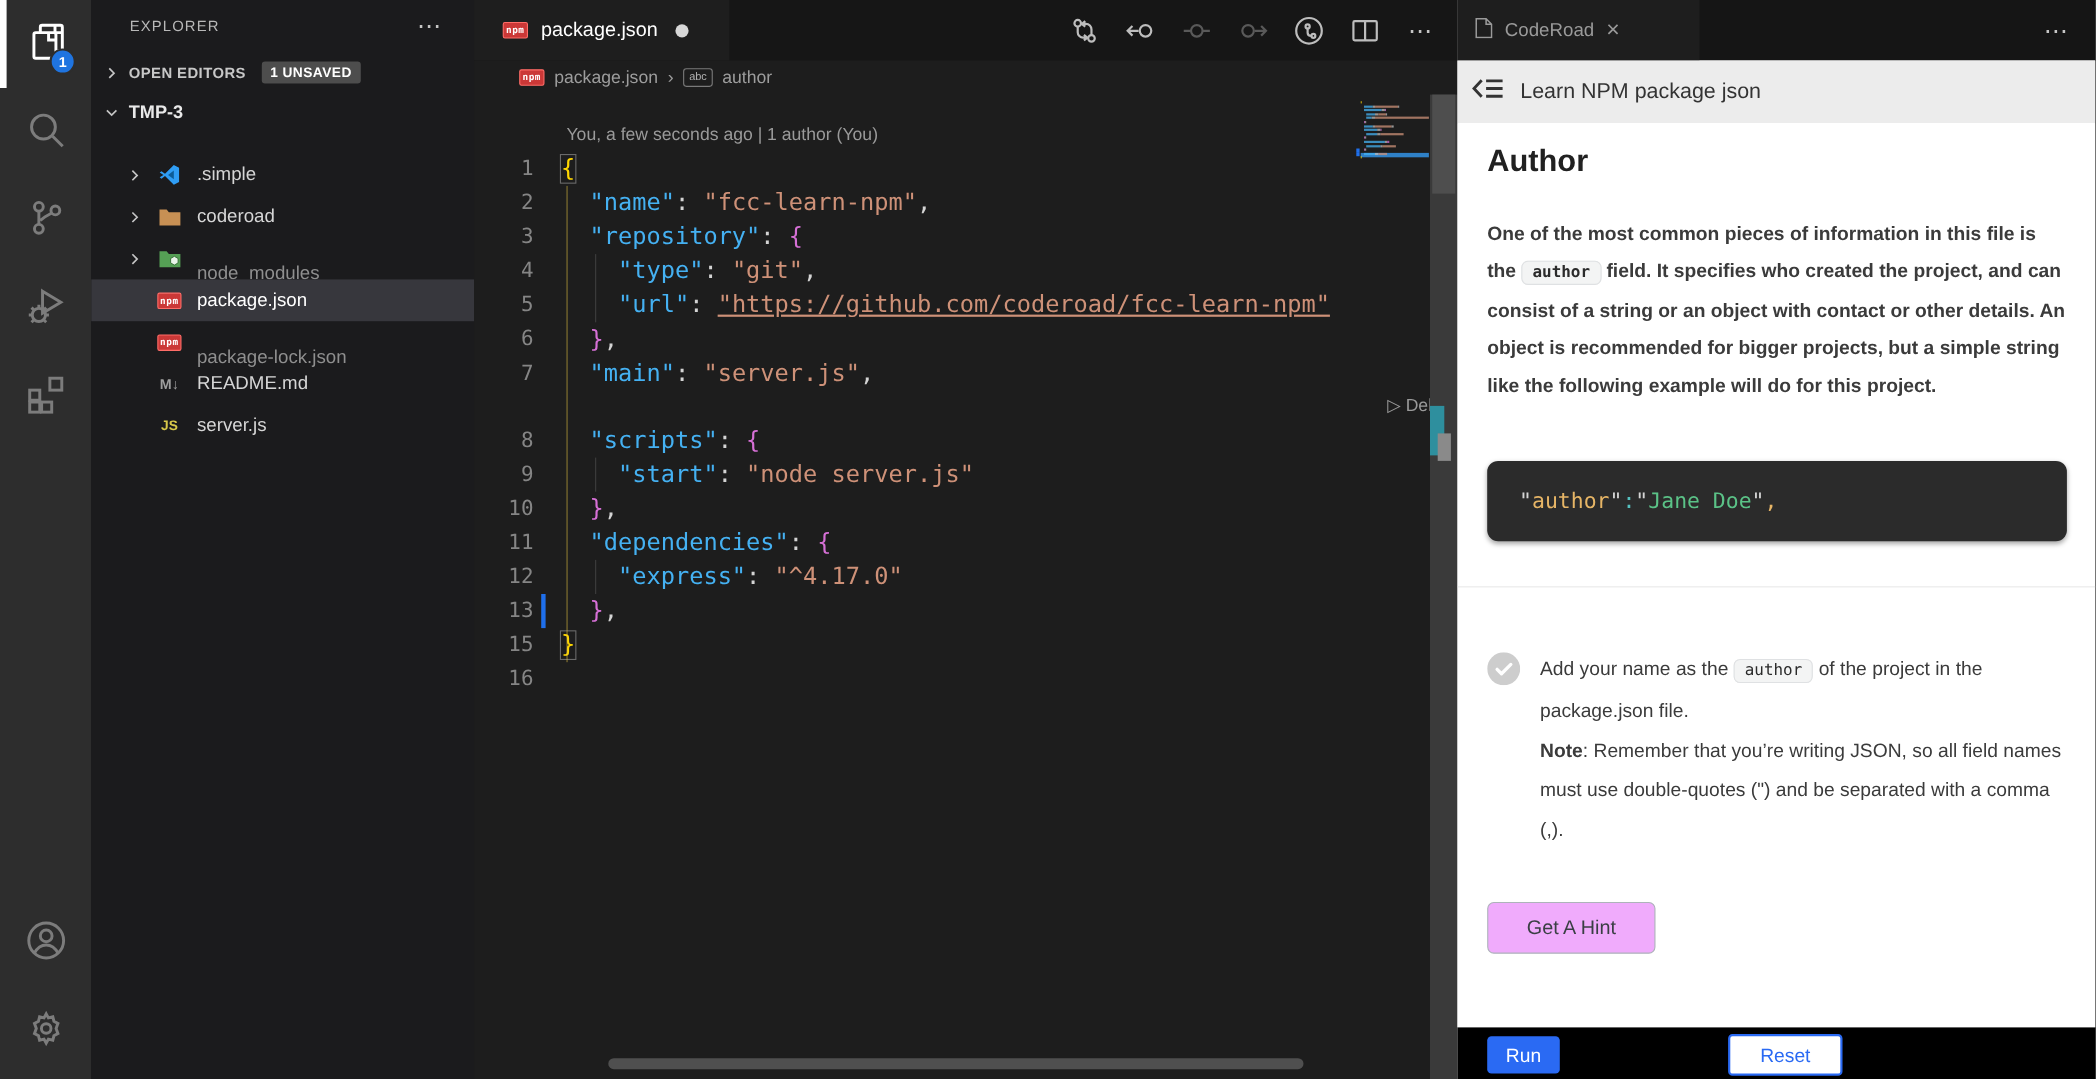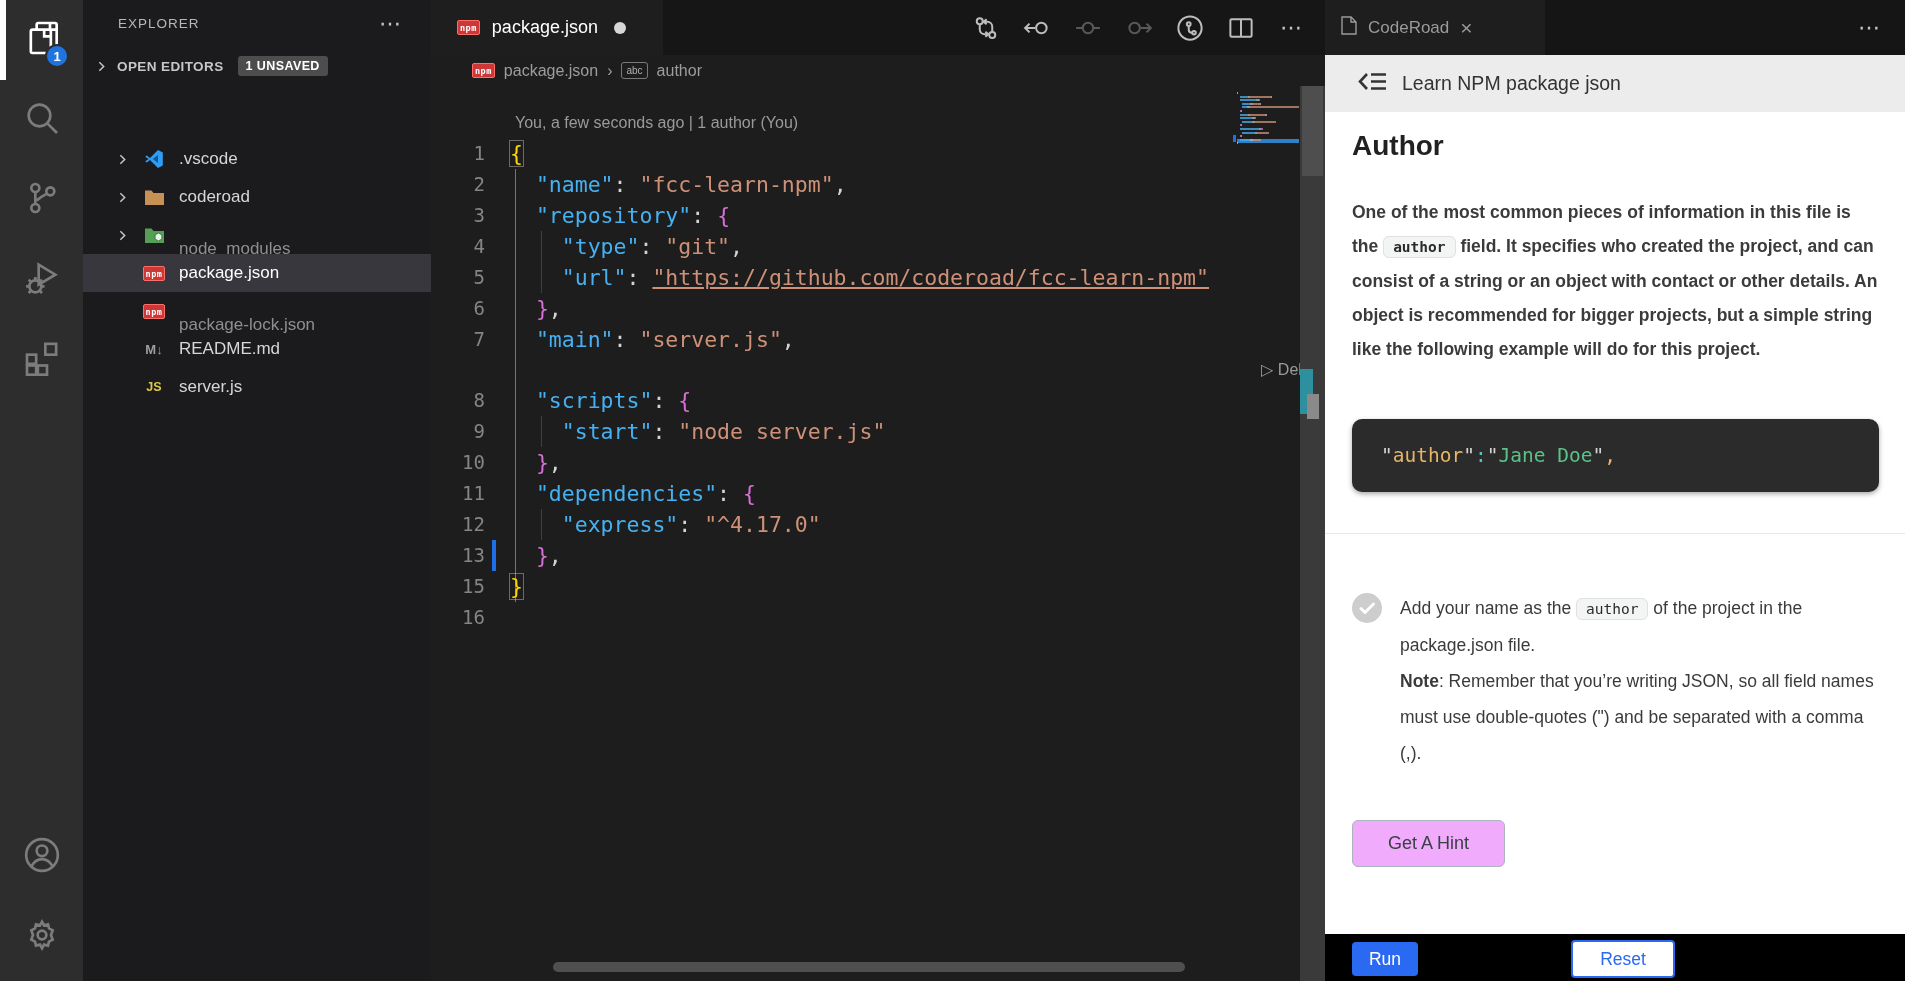--- a/index.html
+++ b/index.html
@@ -87,21 +87,21 @@
   #h-scrollbar { position:absolute; left:122px; top:876px; width:632px; height:10px; background:#4f4f4f; border-radius:5px; cursor:pointer; }
 
   
   #panel { position:absolute; left:1325px; top:0; width:580px; height:981px; background:#ffffff; }
   #panel-tabbar { position:absolute; top:0; left:0; width:580px; height:55px; background:#151515; display:flex; align-items:center; }
   #panel-tab { width:220px; height:55px; background:#1e1e1e; display:flex; align-items:center; padding-left:16px; gap:11px; cursor:pointer; }
   #panel-tab-label { color:#9a9a9a; font-size:17px; }
   #panel-tab-close { color:#9a9a9a; font-size:21px; cursor:pointer; }
   #panel-more { position:absolute; right:22px; color:#c5c5c5; font-size:22px; letter-spacing:3px; cursor:pointer; }
   #panel-header { position:absolute; top:55px; left:0; width:580px; height:57px; background:#ececec;
-    display:flex; align-items:center; padding-left:32px; gap:14px;text-align:right; }
+    display:flex; align-items:center; padding-left:12px; gap:14px;text-align:right; }
   #panel-title { font-size:19.5px; color:#333333; }
   #panel-content { position:absolute; top:112px; left:0; width:580px; height:822px; background:#fff; overflow:hidden; }
   #lesson-heading { position:absolute; left:27px; top:18px; font-size:28px; font-weight:bold; color:#212121; }
   #lesson-paragraph { position:absolute; left:27px; top:83px; width:527px; font-size:17.5px; line-height:34px; color:#3b3b3b;font-weight:bold; }
   .chip { background:#f3f4f4; border:1px solid #dfe1e3; border-radius:6px; padding:2px 9px;
     font-family:"DejaVu Sans Mono",monospace; font-size:14.5px; color:#2b2b2b; white-space:nowrap; }
   #lesson-codeblock { position:absolute; left:27px; top:307px; width:527px; height:73px; background:#2b2b2b;
     border-radius:10px; box-shadow:0 2px 5px rgba(0,0,0,.35); display:flex; align-items:center; padding-left:29px;
     font-family:"DejaVu Sans Mono",monospace; font-size:19.5px; }
   .cb-q { color:#d4d4d4; } .cb-prop { color:#e6b566; } .cb-colon { color:#56c2c0; }
@@ -190,34 +190,42 @@
     </div>
     <div class="section-row" style="margin-top:8px;">
       <span class="chev">
           <svg width="13" height="13" viewBox="0 0 12 12">
             <path d="M4 2 l4 4 -4 4" stroke="#c5c5c5" stroke-width="1.4" fill="none"></path>
           </svg>
         </span>
       <span id="open-editors-label">OPEN EDITORS</span>
       <span id="unsaved-badge">1 UNSAVED</span>
     </div>
+    <div class="section-row" id="root-row">
+      <span class="chev">
+          <svg width="13" height="13" viewBox="0 0 12 12">
+            <path d="M2 4 l4 4 4-4" stroke="#c5c5c5" stroke-width="1.4" fill="none"></path>
+          </svg>
+        </span>
+      <span id="root-label">TMP-3</span>
+    </div>
     <div id="file-rows">
         <div class="file-row">
           <span class="chev">
             <svg width="13" height="13" viewBox="0 0 12 12">
               <path d="M4 2 l4 4 -4 4" stroke="#c5c5c5" stroke-width="1.4" fill="none"></path>
             </svg>
           </span>
           <span class="ficon">
             <svg width="20" height="20" viewBox="0 0 20 20">
               <path d="M14 1 L6 9 2.8 6.6 1.2 7.8 4.6 10 1.2 12.2 2.8 13.4 6 11 14 19 18.8 16.4 V3.6 Z" fill="#2f9df4"></path>
               <path d="M14 6 v8 L8.8 10 Z" fill="#0d5c97"></path>
             </svg>
           </span>
-          <span class="flabel">.vscode</span>
+          <span class="flabel">.simple</span>
         </div>
         <div class="file-row">
           <span class="chev">
             <svg width="13" height="13" viewBox="0 0 12 12">
               <path d="M4 2 l4 4 -4 4" stroke="#c5c5c5" stroke-width="1.4" fill="none"></path>
             </svg>
           </span>
           <span class="ficon">
             <svg width="21" height="17" viewBox="0 0 21 17">
               <path d="M1 1.5 h6.5 l2 2.5 H20 v12 H1 Z" fill="#c79054"></path>

